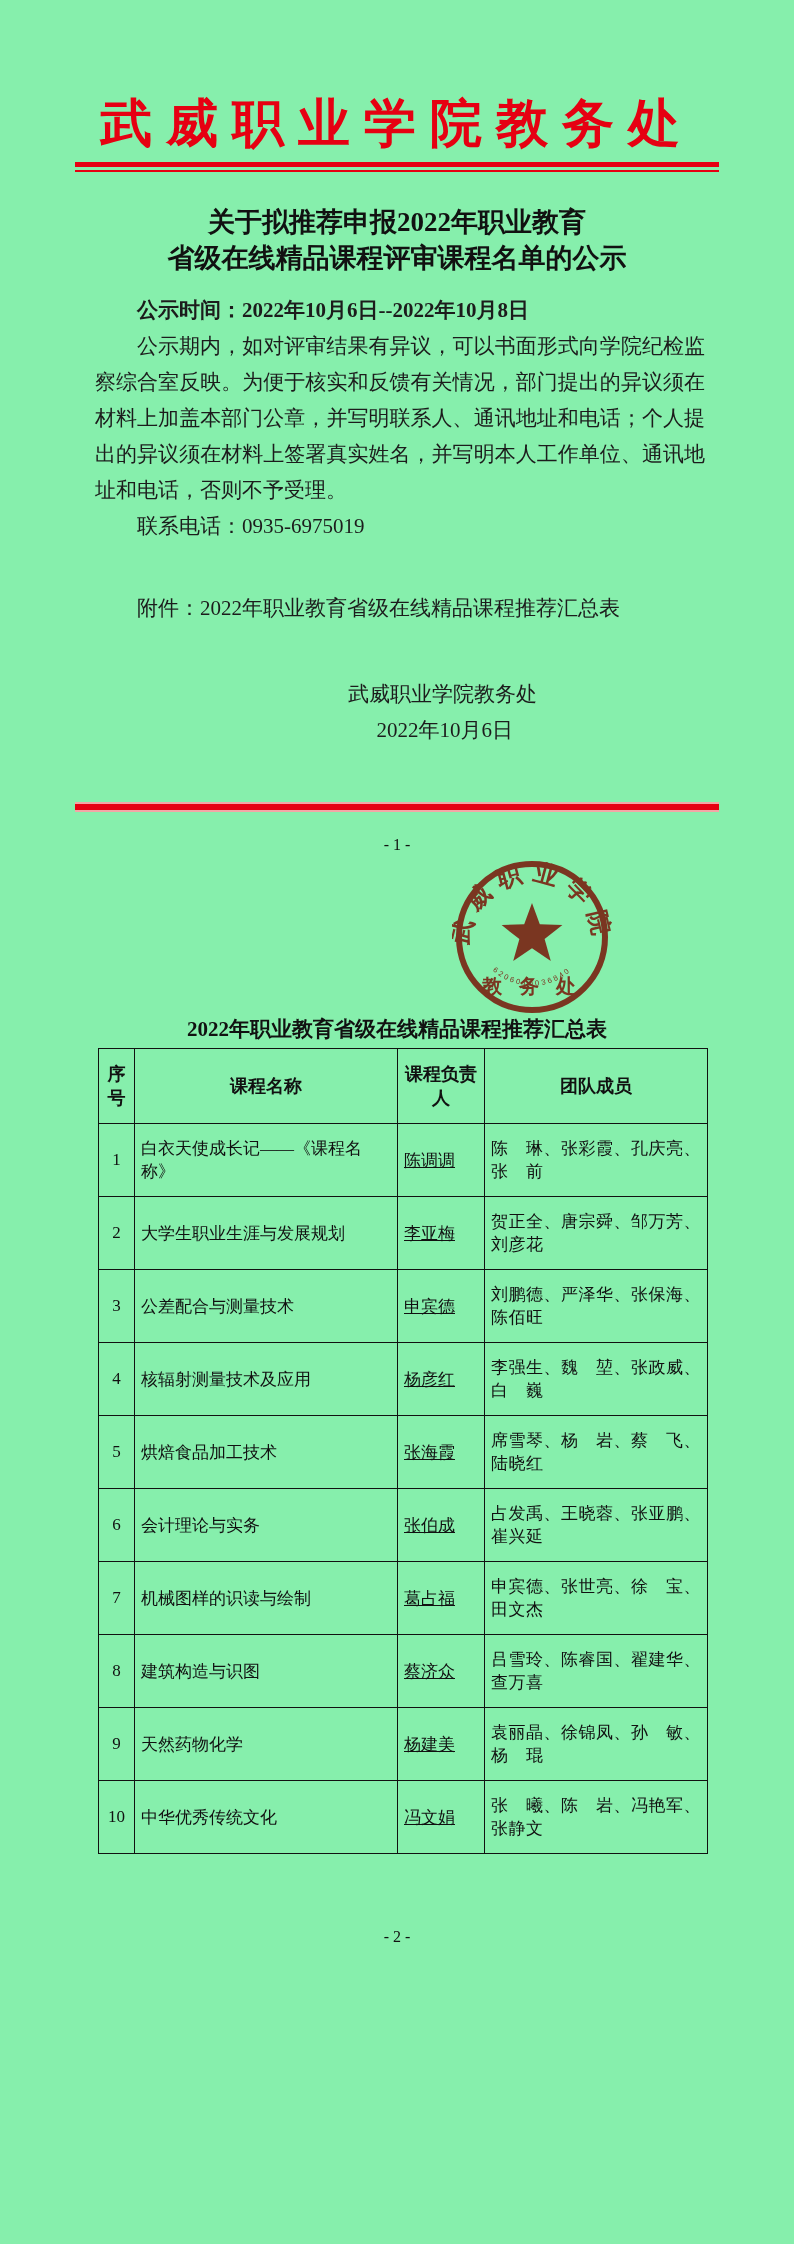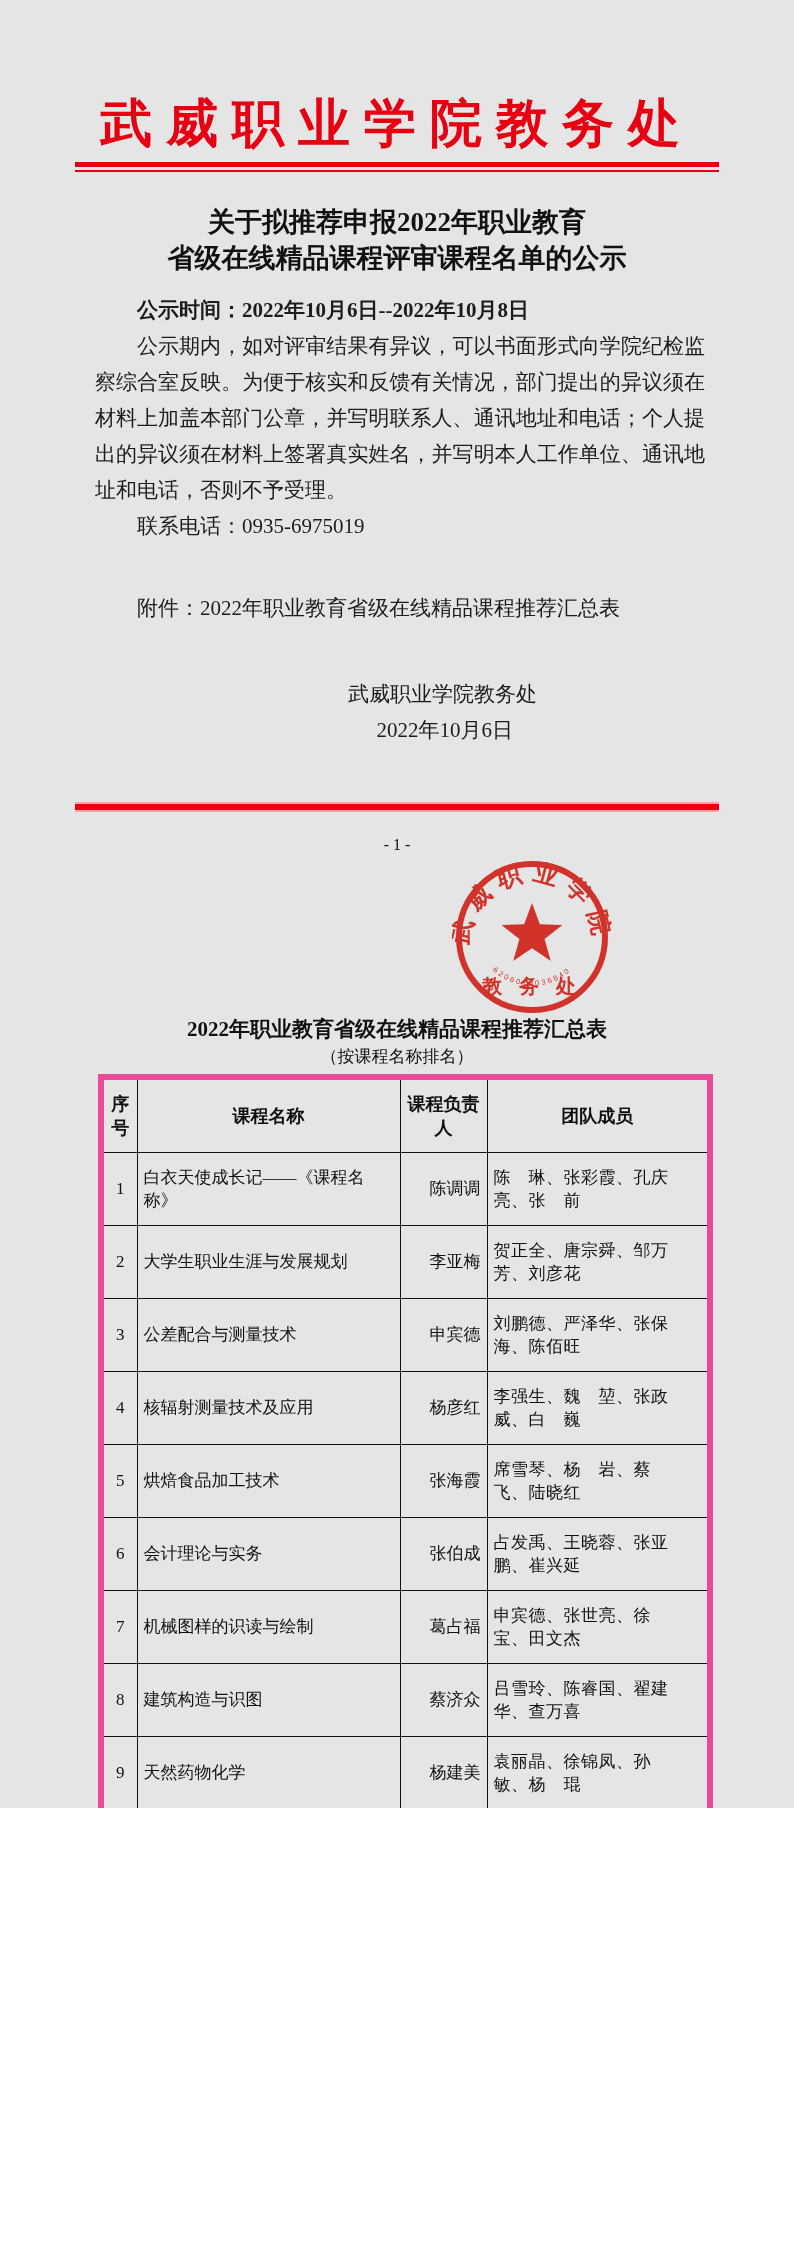--- a/index.html
+++ b/index.html
@@ -1,21 +1,21 @@
 <!DOCTYPE html>
 <html><head>
 <meta charset="utf-8">
 <style>
   * { margin:0; padding:0; box-sizing:border-box; }
   html,body { background:#ffffff; }
   .doc {
     position:relative;
-    width:794px; height:1808px;
+    width:794px; height:2244px;
     margin:0 auto;
-    background:#e5e5e5;
+    background:#86efac;
     font-family:"Liberation Serif","DejaVu Serif",serif;
     color:#1c1c1c;
     overflow:hidden;
   }
   
   .masthead {
     margin-top:92px;
     text-align:center;
     font-size:52px;
     font-weight:bold;
@@ -80,26 +80,26 @@
     border-collapse:collapse;
     table-layout:fixed;
     font-size:17px;
     color:#111;
   }
   table.roster th, table.roster td {
     border:1px solid #111;
     padding:0 6px;
     vertical-align:middle;
   }
-  table.roster { border:6px solid #ec4899; }
+  table.roster { border:1px solid #ec4899; }
   table.roster th { height:75px; font-size:18px; font-weight:bold; text-align:center; line-height:24px; }
   table.roster td { height:73px; }
   td.c-idx    { text-align:center; }
   td.c-course { text-align:left; padding-left:13px; }
-  td.c-leader { text-align:right; }
+  td.c-leader { text-align:left;text-decoration:underline; }
   td.c-team   { text-align:left; padding-left:13px; letter-spacing:0.5px; }
 </style>
 </head>
 <body>
 
 <div class="doc">
 
   <div class="masthead">武威职业学院教务处</div>
   <div class="masthead-rule">
     <div class="thick"></div>
@@ -141,21 +141,20 @@
   </svg>
 
   <div class="footer-rule">
     <div class="lt"></div>
     <div class="bg"></div>
     <div class="lt"></div>
   </div>
   <div class="page-num">- 1 -</div>
 
   <div class="table-title">2022年职业教育省级在线精品课程推荐汇总表</div>
-  <div class="table-subtitle">（按课程名称排名）</div>
 
   <table class="roster">
     <colgroup>
       <col style="width:36px">
         <col style="width:263px">
         <col style="width:87px">
         <col style="width:223px">
     </colgroup>
     <thead>
       <tr>

